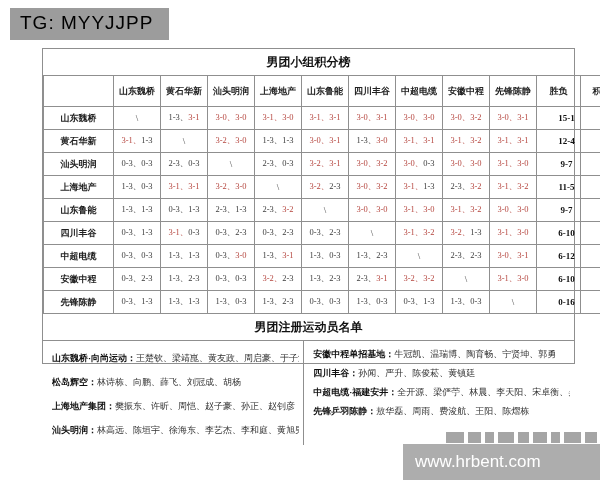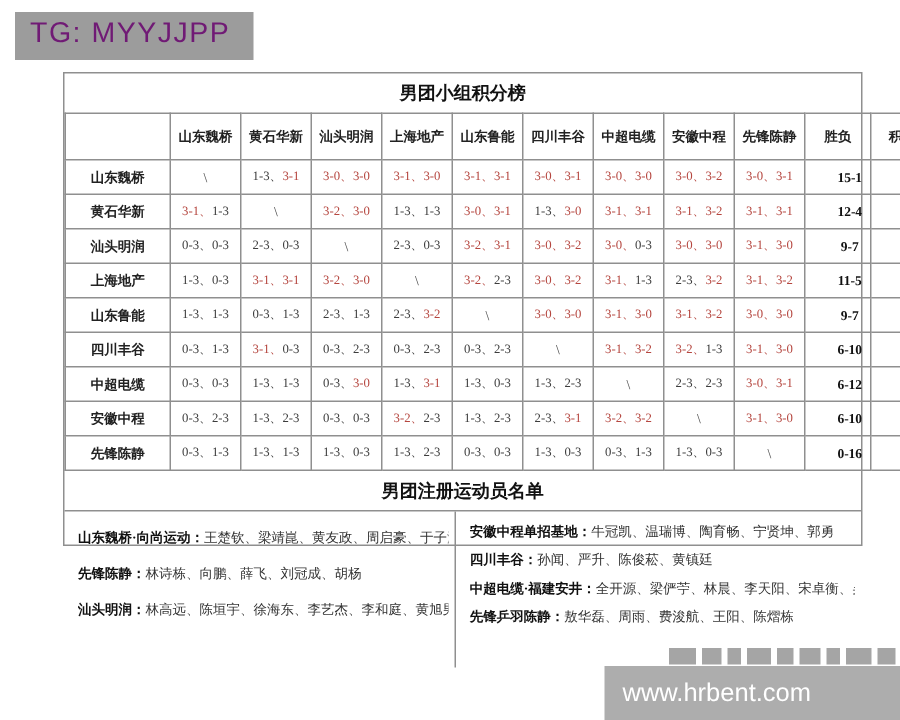--- a/index.html
+++ b/index.html
@@ -4,21 +4,21 @@
 <style>
   html,body { margin:0; padding:0; }
   body {
     width:600px; height:480px; position:relative; overflow:hidden;
     background:#ffffff;
     font-family:"Liberation Serif","DejaVu Serif",serif;
     --win:#b5463f; --loss:#3c3c3c;
   }
   .badge {
     position:absolute; left:10px; top:8px;
-    background:#9c9c9c; color:#701a75;
+    background:#9c9c9c; color:#000000;
     font-family:"Liberation Sans","DejaVu Sans",sans-serif;
     font-size:19px; letter-spacing:1px;
     padding:4px 16px 6px 10px;
   }
   .sheet {
     position:absolute; left:42px; top:48px; width:533px; height:316px;
     border:1px solid #8f8f8f; background:#fff; box-sizing:border-box;
   }
   .sec-title {
     text-align:center; font-weight:bold; font-size:12px; color:#111;
@@ -214,21 +214,22 @@
           <td class="pts">16</td>
         </tr>
       </tbody>
   </table>
 
   <div class="sec-title roster-title">男团注册运动员名单</div>
 
   <div class="roster-body">
     <div class="roster-left">
         <div class="roster-line"><span class="roster-team">山东魏桥·向尚运动：</span><span>王楚钦、梁靖崑、黄友政、周启豪、于子洋、林昀儒</span></div>
-        <div class="roster-line"><span class="roster-team">先锋陈静：</span><span>林诗栋、向鹏、薛飞、刘冠成、胡杨</span></div>
+        <div class="roster-line"><span class="roster-team">松岛辉空：</span><span>林诗栋、向鹏、薛飞、刘冠成、胡杨</span></div>
+        <div class="roster-line"><span class="roster-team">上海地产集团：</span><span>樊振东、许昕、周恺、赵子豪、孙正、赵钊彦</span></div>
         <div class="roster-line"><span class="roster-team">汕头明润：</span><span>林高远、陈垣宇、徐海东、李艺杰、李和庭、黄旭男</span></div>
       </div>
     <div class="roster-right">
         <div class="roster-line"><span class="roster-team">安徽中程单招基地：</span><span>牛冠凯、温瑞博、陶育畅、宁贤坤、郭勇</span></div>
         <div class="roster-line"><span class="roster-team">四川丰谷：</span><span>孙闻、严升、陈俊菘、黄镇廷</span></div>
         <div class="roster-line"><span class="roster-team">中超电缆·福建安井：</span><span>全开源、梁俨苧、林晨、李天阳、宋卓衡、吴晙诚</span></div>
         <div class="roster-line"><span class="roster-team">先锋乒羽陈静：</span><span>敖华磊、周雨、费浚航、王阳、陈熠栋</span></div>
       </div>
   </div>
 </div>

